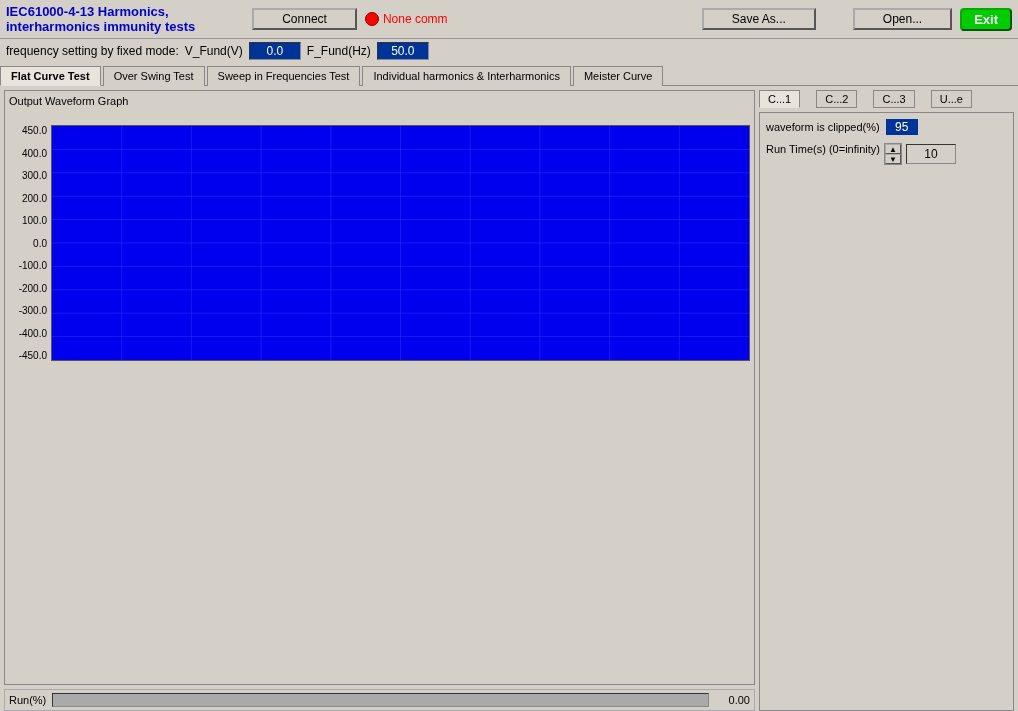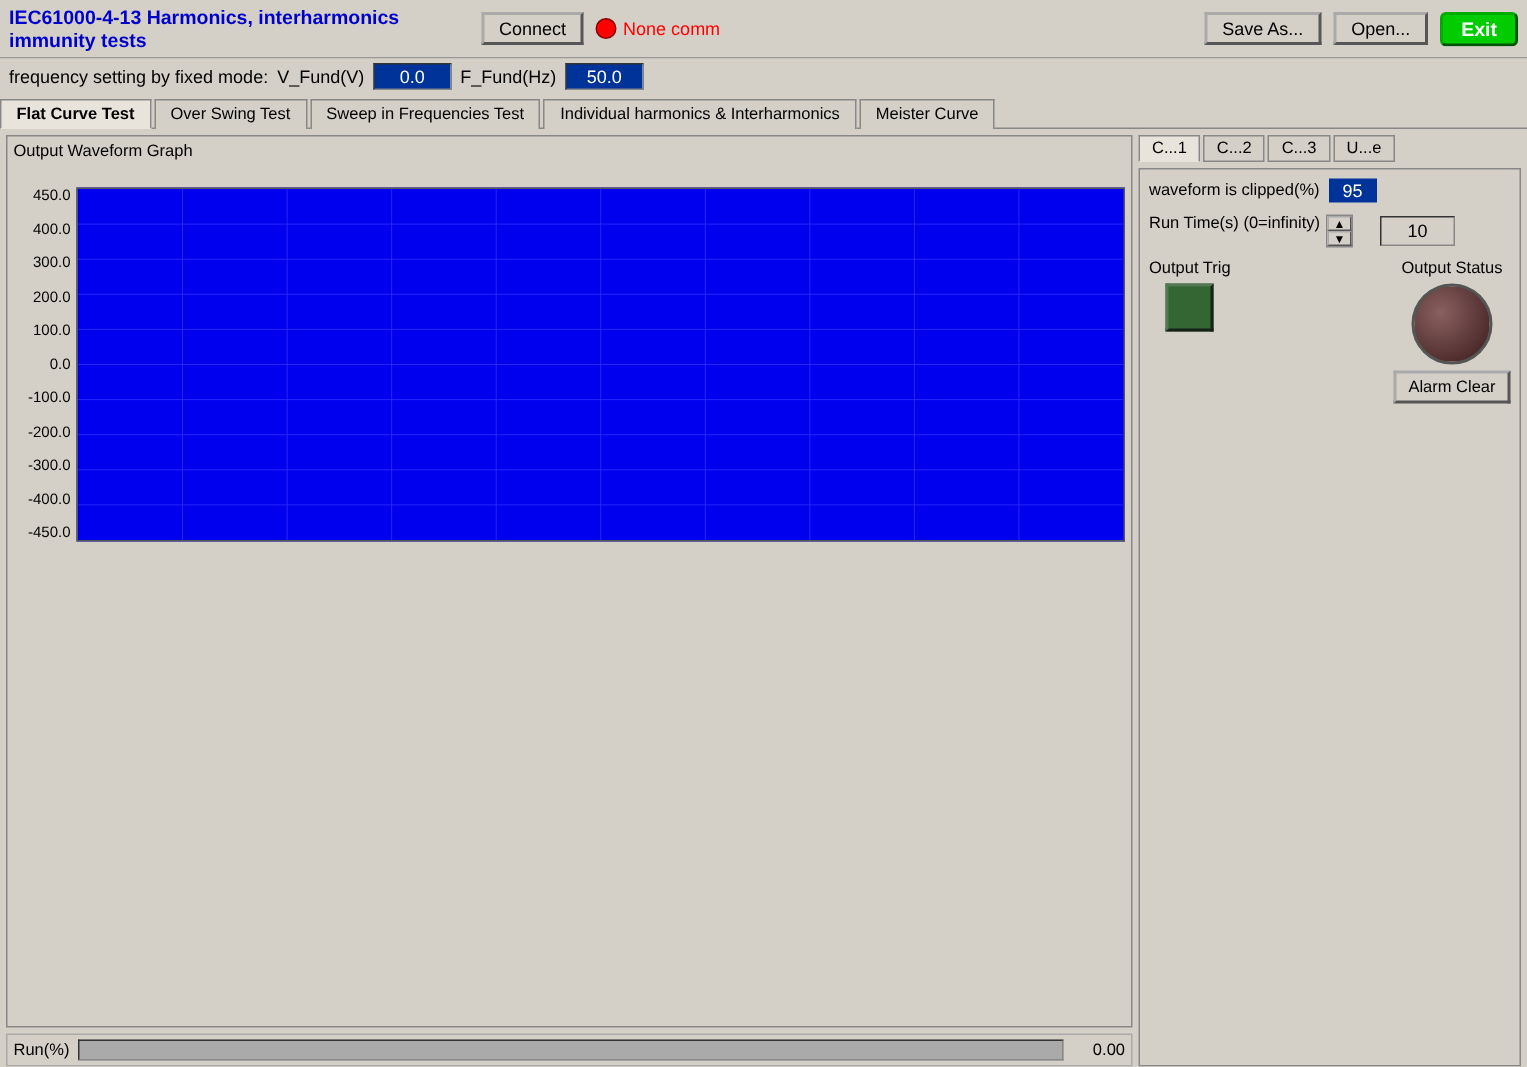--- a/index.html
+++ b/index.html
@@ -35,23 +35,24 @@
       width: 14px; height: 14px;
       background: red;
       border-radius: 50%;
       border: 1px solid #800;
     }
     .status-text { color: red; font-size: 12px; }
     .spacer { flex: 1; }
     .top-btn {
       background: #d4d0c8;
       border: 2px outset #aaa;
-      padding: 2px 10px;
-      font-size: 12px;
-      cursor: pointer;
+      padding: 2px 28px;
+      font-size: 12px;
+      cursor: pointer;
+      margin-left: 29px;
     }
     .exit-btn {
       background: #00cc00;
       border: 2px outset #00aa00;
       padding: 2px 12px;
       font-size: 13px;
       font-weight: bold;
       color: white;
       cursor: pointer;
       border-radius: 4px;
@@ -165,21 +166,21 @@
     .run-value { font-size: 11px; width: 35px; text-align: right; }
     
     #right-panel {
       width: 255px;
       display: flex;
       flex-direction: column;
       gap: 4px;
     }
     #channel-tabs {
       display: flex;
-      gap: 2px;
+      gap: 16px;
     }
     .ch-tab {
       background: #d4d0c8;
       border: 1px solid #888;
       padding: 2px 8px;
       cursor: pointer;
       font-size: 11px;
     }
     .ch-tab.active {
       background: #e8e4dc;
@@ -234,21 +235,20 @@
       text-align: center;
       line-height: 10px;
     }
     .run-time-value {
       background: #d4d0c8;
       border: 1px inset #888;
       width: 50px;
       text-align: center;
       font-size: 12px;
       padding: 2px;
-      margin-left: 14px;
     }
     .output-section {
       display: flex;
       justify-content: space-between;
       align-items: flex-start;
     }
     .output-trig-col {
       display: flex;
       flex-direction: column;
       align-items: center;
@@ -401,26 +401,15 @@
         <span class="run-time-label">Run Time(s) (0=infinity)</span>
         <div class="run-time-ctrl">
           <div class="spinner">
             <button class="spin-btn">▲</button>
             <button class="spin-btn">▼</button>
           </div>
           <input class="run-time-value" type="text" value="10" style="">
         </div>
       </div>
 
-      <div class="output-section">
-        <div class="output-trig-col">
-          <span class="output-trig-label">Output Trig</span>
-          <div class="green-button"></div>
-        </div>
-        <div class="output-status-col">
-          <span class="output-status-label">Output Status</span>
-          <div class="dark-circle"></div>
-          <button class="alarm-clear-btn">Alarm Clear</button>
-        </div>
-      </div>
     </div>
   </div>
 </div>
 
 </body></html>

